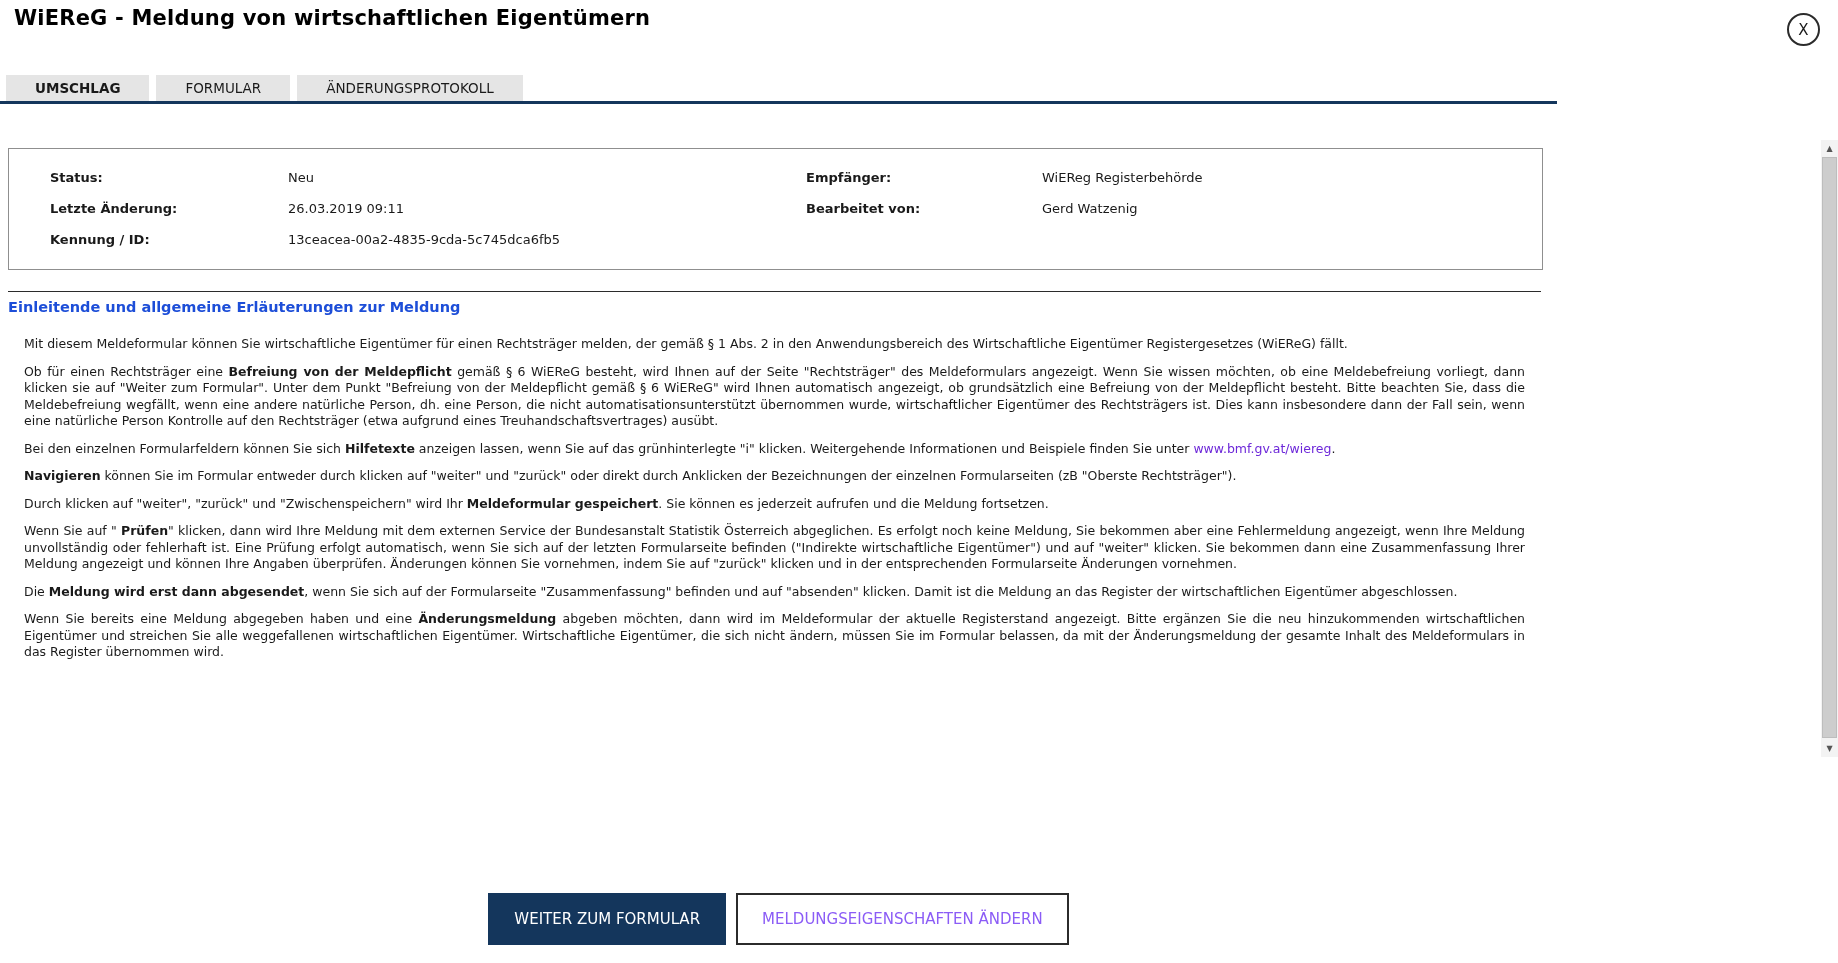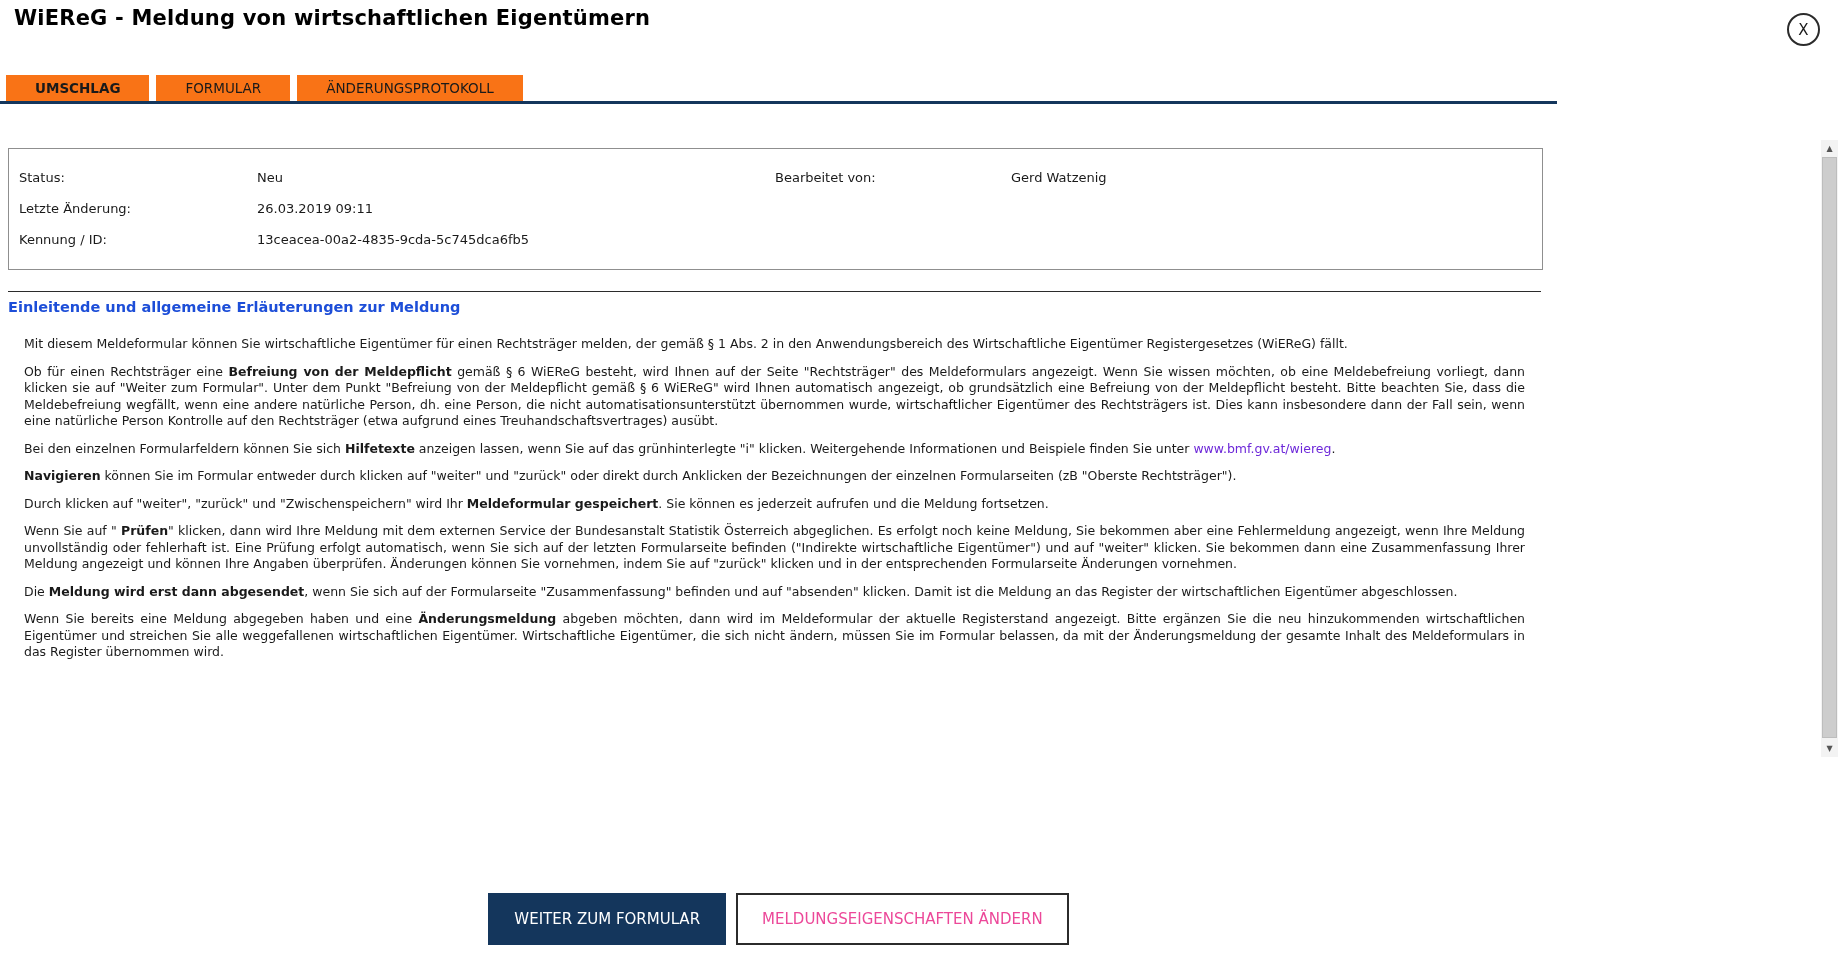--- a/index.html
+++ b/index.html
@@ -8,33 +8,33 @@
 
   
   .header { position:absolute; top:0; left:0; width:1838px; height:60px; }
   .title { position:absolute; top:6px; left:14px; font-size:21px; font-weight:700; color:#000000; letter-spacing:.2px; }
   .close-btn { position:absolute; top:13px; right:18px; width:33px; height:33px; border:2px solid #2b2b2b; border-radius:50%;
                display:flex; align-items:center; justify-content:center; font-size:15px; font-weight:400; color:#1a1a1a;
                background:#fff; cursor:pointer; }
 
   
   .tabbar { position:absolute; top:75px; left:0; width:1557px; height:26px; display:flex; gap:7px; padding-left:6px; }
-  .tab { height:26px; line-height:26px; padding:0 29px; background:#f97316; font-size:13.5px; color:#1a1a1a; cursor:pointer; white-space:nowrap; }
+  .tab { height:26px; line-height:26px; padding:0 29px; background:#e5e5e5; font-size:13.5px; color:#1a1a1a; cursor:pointer; white-space:nowrap; }
   .tab.active { font-weight:700; }
   .tab-underline { position:absolute; top:101px; left:0; width:1557px; height:3px; background:#14365c; }
 
   
   .content { position:absolute; top:115px; left:0; width:1560px; height:650px; overflow:hidden; }
 
   .envelope { position:absolute; top:33px; left:8px; width:1535px; height:122px; border:1px solid #8f8f8f; background:#fff;
               display:flex; padding:13px 0 0 10px; font-size:13px; }
   .env-col-left  { width:756px; }
   .env-col-right { flex:1; }
   .env-row { display:flex; height:31px; align-items:center; }
-  .env-label { font-weight:400; }
+  .env-label { font-weight:700;margin-left:31px; }
   .env-col-left  .env-label { width:238px; }
   .env-col-right .env-label { width:236px; }
   .env-value { font-weight:400; }
 
   .divider { position:absolute; top:176px; left:8px; width:1533px; height:0; border-top:1px solid #2b2b2b; }
   .section-heading { position:absolute; top:184px; left:8px; font-size:14.5px; font-weight:700; color:#1d4ed8; }
 
   .paragraphs { position:absolute; top:210px; left:8px; width:1533px; }
   .para { font-size:12.5px; line-height:16.5px; text-align:justify; margin:11px 16px; color:#1a1a1a; }
   .para .b { font-weight:700; }
@@ -44,21 +44,21 @@
   .scrollbar { position:absolute; top:140px; right:0; width:17px; height:617px; background:#f3f3f3; }
   .sb-arrow { position:absolute; left:0; width:17px; height:17px; background:#f3f3f3; color:#555; font-size:8px;
               display:flex; align-items:center; justify-content:center; cursor:pointer; }
   .sb-up { top:0; } .sb-down { bottom:0; }
   .sb-thumb { position:absolute; left:1px; top:17px; width:15px; height:581px; background:#cdcdcd; border:1px solid #bdbdbd; cursor:pointer; }
 
   
   .footer { position:absolute; top:893px; left:0; width:1557px; display:flex; justify-content:center; gap:10px; }
   .btn { height:52px; display:flex; align-items:center; justify-content:center; font-size:15px; cursor:pointer; white-space:nowrap;text-align:right; }
   .btn-primary { background:#14365c; color:#fff; padding:0 25px; border:1px solid #14365c; }
-  .btn-secondary { background:#fff; color:#ec4899; padding:0 24px; border:2px solid #2b2b2b; }
+  .btn-secondary { background:#fff; color:#8b5cf6; padding:0 24px; border:2px solid #2b2b2b; }
 </style>
 </head>
 <body>
 
 <div class="header">
   <div class="title">WiEReG - Meldung von wirtschaftlichen Eigentümern</div>
   <div class="close-btn">
     <span>X</span>
   </div>
 </div>
@@ -82,20 +82,24 @@
         <span class="env-label">Letzte Änderung:</span>
         <span class="env-value">26.03.2019 09:11</span>
       </div>
       <div class="env-row">
         <span class="env-label">Kennung / ID:</span>
         <span class="env-value">13ceacea-00a2-4835-9cda-5c745dca6fb5</span>
       </div>
     </div>
     <div class="env-col-right">
       <div class="env-row">
+        <span class="env-label">Empfänger:</span>
+        <span class="env-value">WiEReg Registerbehörde</span>
+      </div>
+      <div class="env-row">
         <span class="env-label">Bearbeitet von:</span>
         <span class="env-value">Gerd Watzenig</span>
       </div>
     </div>
   </div>
 
   <div class="divider"></div>
   <div class="section-heading">Einleitende und allgemeine Erläuterungen zur Meldung</div>
   <div class="paragraphs">
       <p class="para"><span>Mit diesem Meldeformular können Sie wirtschaftliche Eigentümer für einen Rechtsträger melden, der gemäß § 1 Abs. 2 in den Anwendungsbereich des Wirtschaftliche Eigentümer Registergesetzes (WiEReG) fällt.</span></p>

